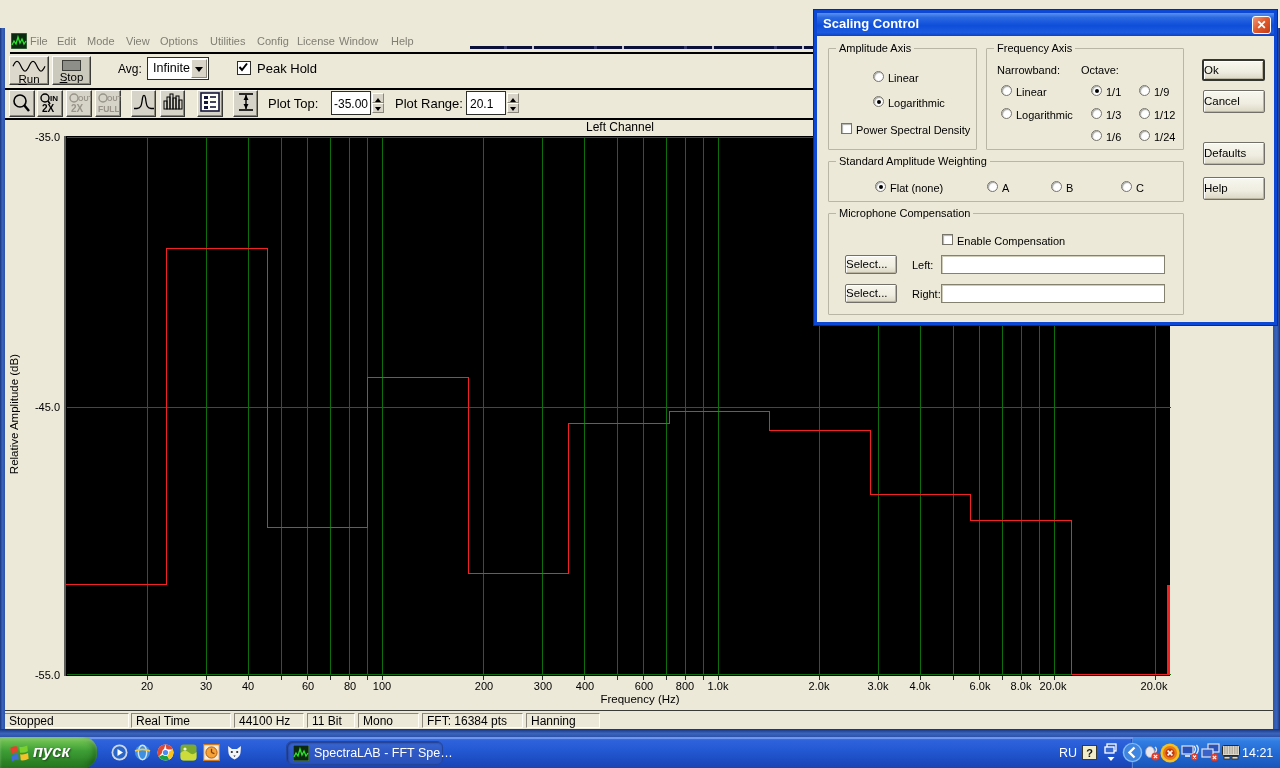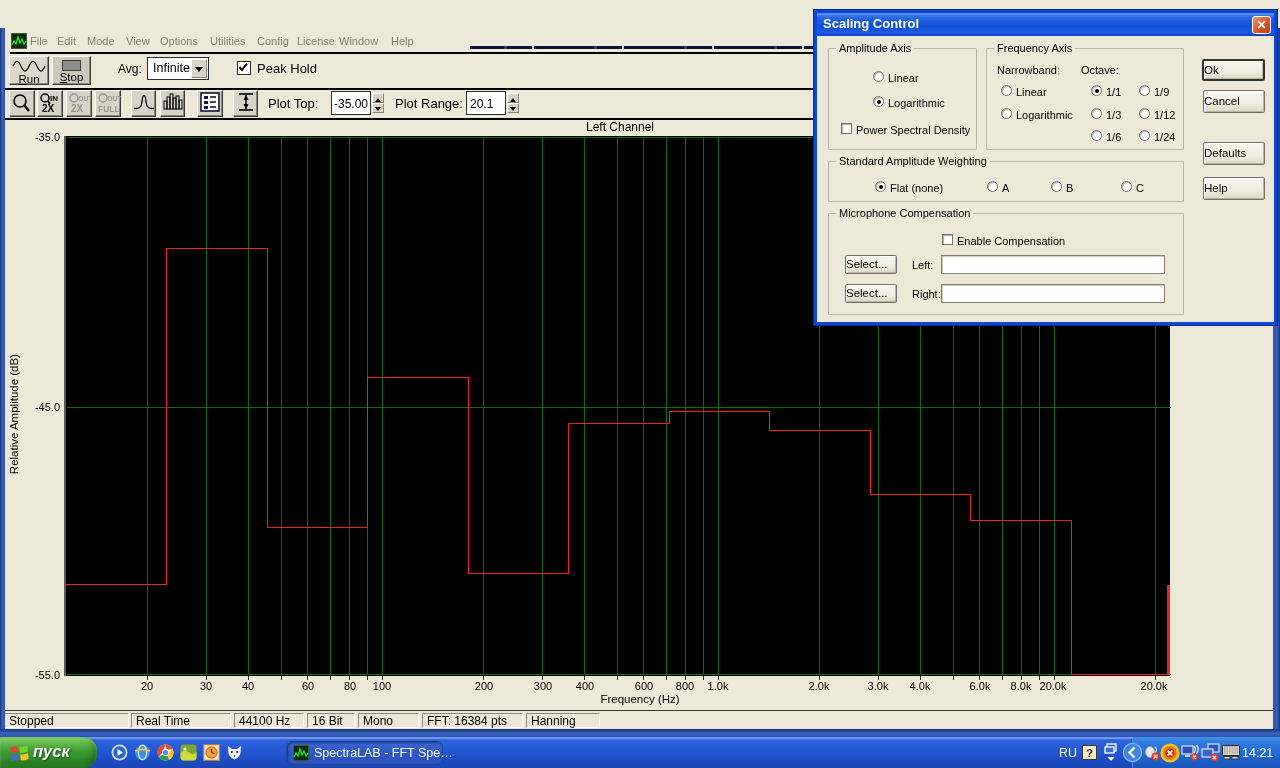--- a/index.html
+++ b/index.html
@@ -264,21 +264,21 @@
     <div class="xl" style="left:955px">6.0k</div>
     <div class="xl" style="left:996px">8.0k</div>
     <div class="xl" style="left:1028px">20.0k</div>
     <div class="xl" style="left:1129px">20.0k</div>
 <div class="ab" style="left:590px;top:693px;width:100px;text-align:center;font-size:11.5px;color:#000">Frequency (Hz)</div>
 
 <div class="ab" style="left:5px;top:710px;width:1268px;height:1px;background:#3a3a36"></div>
 <div class="sp" style="left:4px;width:125px">Stopped</div>
 <div class="sp" style="left:131px;width:100px">Real Time</div>
 <div class="sp" style="left:234px;width:70px">44100 Hz</div>
-<div class="sp" style="left:307px;width:48px">16 Bit</div>
+<div class="sp" style="left:307px;width:48px">11 Bit</div>
 <div class="sp" style="left:358px;width:61px">Mono</div>
 <div class="sp" style="left:422px;width:101px">FFT: 16384 pts</div>
 <div class="sp" style="left:526px;width:74px">Hanning</div>
 
 <div class="ab" style="left:0;top:28px;width:5px;height:709px;background:linear-gradient(90deg,#16337c,#3a64bc 45%,#2c52a8)"></div>
 <div class="ab" style="left:1273px;top:28px;width:7px;height:709px;background:linear-gradient(90deg,#2c52a8,#3a64bc 55%,#16337c)"></div>
 <div class="ab" style="left:0;top:729px;width:1280px;height:8px;background:linear-gradient(180deg,#16337c,#3a64bc 55%,#2c52a8)"></div>
 <div class="ab" id="dlg">
  <div class="ab" id="dlgt">Scaling Control</div>
  <div class="ab" style="right:3px;top:3px;width:19px;height:18px;background:linear-gradient(135deg,#f09a78 0%,#e25c30 45%,#c23a14 100%);border:1px solid #fff;border-radius:3px;color:#fff;font-weight:bold;font-size:12px;text-align:center;line-height:16px">✕</div>

